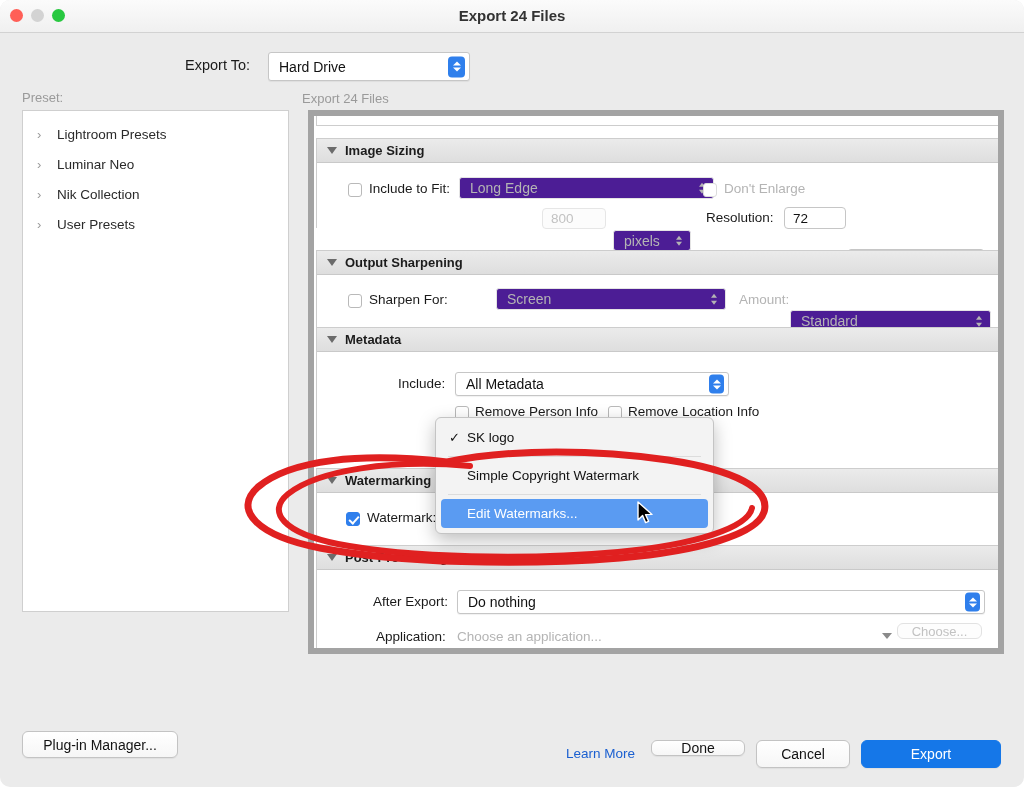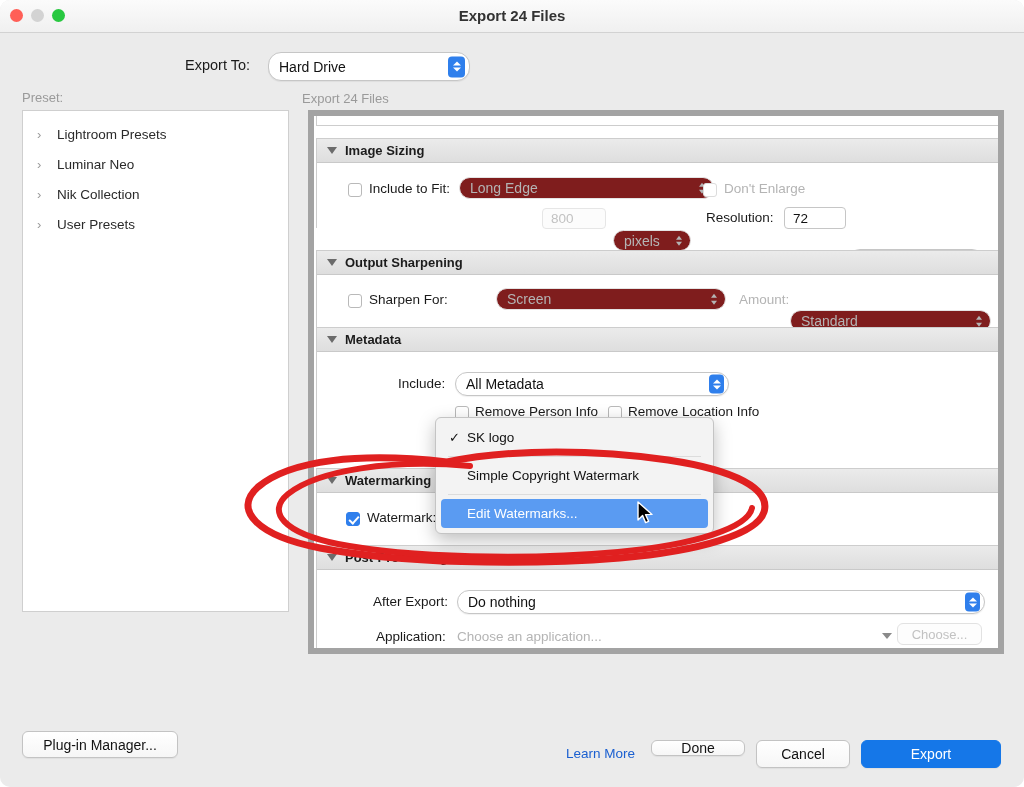--- a/index.html
+++ b/index.html
@@ -38,21 +38,21 @@
 
   
   .exportto-label{
     position:absolute;left:185px;top:57px;
     font-size:14.5px;color:#1a1a1a;
   }
   .popup{
     position:relative;
     background:#ffffff;
     border:1px solid #c6c6c6;
-    border-radius:13px;
+    border-radius:3px;
     box-shadow:0 1px 1px rgba(0,0,0,.06);
     box-sizing:border-box;
     font-size:14px;color:#111;
   }
   .popup .pv{position:absolute;left:10px;top:50%;transform:translateY(-50%);white-space:nowrap;}
   .popup .stepper{
     position:absolute;right:4px;top:50%;transform:translateY(-50%);
     width:17px;height:21px;border-radius:4px;
     background:#2f7fec;
     display:flex;flex-direction:column;align-items:center;justify-content:center;
@@ -126,21 +126,21 @@
     border:1px solid #b9b9b9;background:#fff;box-sizing:border-box;
   }
   .cbox.checked{background:#2f7fec;border-color:#2f7fec;}
   .cbox.checked::after{
     content:"";position:absolute;left:4px;top:1px;width:4px;height:8px;
     border:solid #fff;border-width:0 2px 2px 0;transform:rotate(42deg);
   }
   .cbox.dim{border-color:#dcdcdc;}
 
   
-  .popup.dis{border-color:#e4e4e4;background:#7f1d1d;color:#b4b4b4;box-shadow:none;}
+  .popup.dis{border-color:#e4e4e4;background:#4c1d95;color:#b4b4b4;box-shadow:none;}
   .dblarrow{
     position:absolute;right:8px;top:50%;transform:translateY(-50%);
     display:flex;flex-direction:column;align-items:center;
   }
   .dblarrow .a{width:0;height:0;border-left:3.5px solid transparent;border-right:3.5px solid transparent;}
   .dblarrow .up{border-bottom:4px solid #b4b4b4;margin-bottom:2.5px;}
   .dblarrow .dn{border-top:4px solid #b4b4b4;}
 
   .tfield{
     position:absolute;background:#fff;border:1px solid #c6c6c6;border-radius:4px;
@@ -358,21 +358,21 @@
         <div class="popup" style="left:140px;top:20px;width:528px;height:24px;padding-left:28px;">
           <span class="pv">Do nothing</span>
           <span class="stepper" style="width:15px;height:19px">
               <i class="a up"></i>
               <i class="a dn"></i>
             </span>
         </div>
         <div class="lbl" style="left:59px;top:59px">Application:</div>
         <div class="lbl dim" style="left:140px;top:59px">Choose an application...</div>
         <div style="position:absolute;left:565px;top:63px;width:0;height:0;border-left:5px solid transparent;border-right:5px solid transparent;border-top:6px solid #8a8a8a;"></div>
-        <div class="btn" style="left:580px;top:53px;width:85px;height:22px;font-size:13px;color:#c2c2c2;border-color:#e2e2e2;background:#fdfdfd;box-shadow:none;">Choose...</div>
+        <div class="btn" style="left:580px;top:53px;width:85px;height:16px;font-size:13px;color:#c2c2c2;border-color:#e2e2e2;background:#fdfdfd;box-shadow:none;">Choose...</div>
       </div>
     </div>
 
   </div>
 
   <div class="menu">
     <div class="menu-item">
       <span class="chk">✓</span>
       <span class="mtxt">SK logo</span>
     </div>

